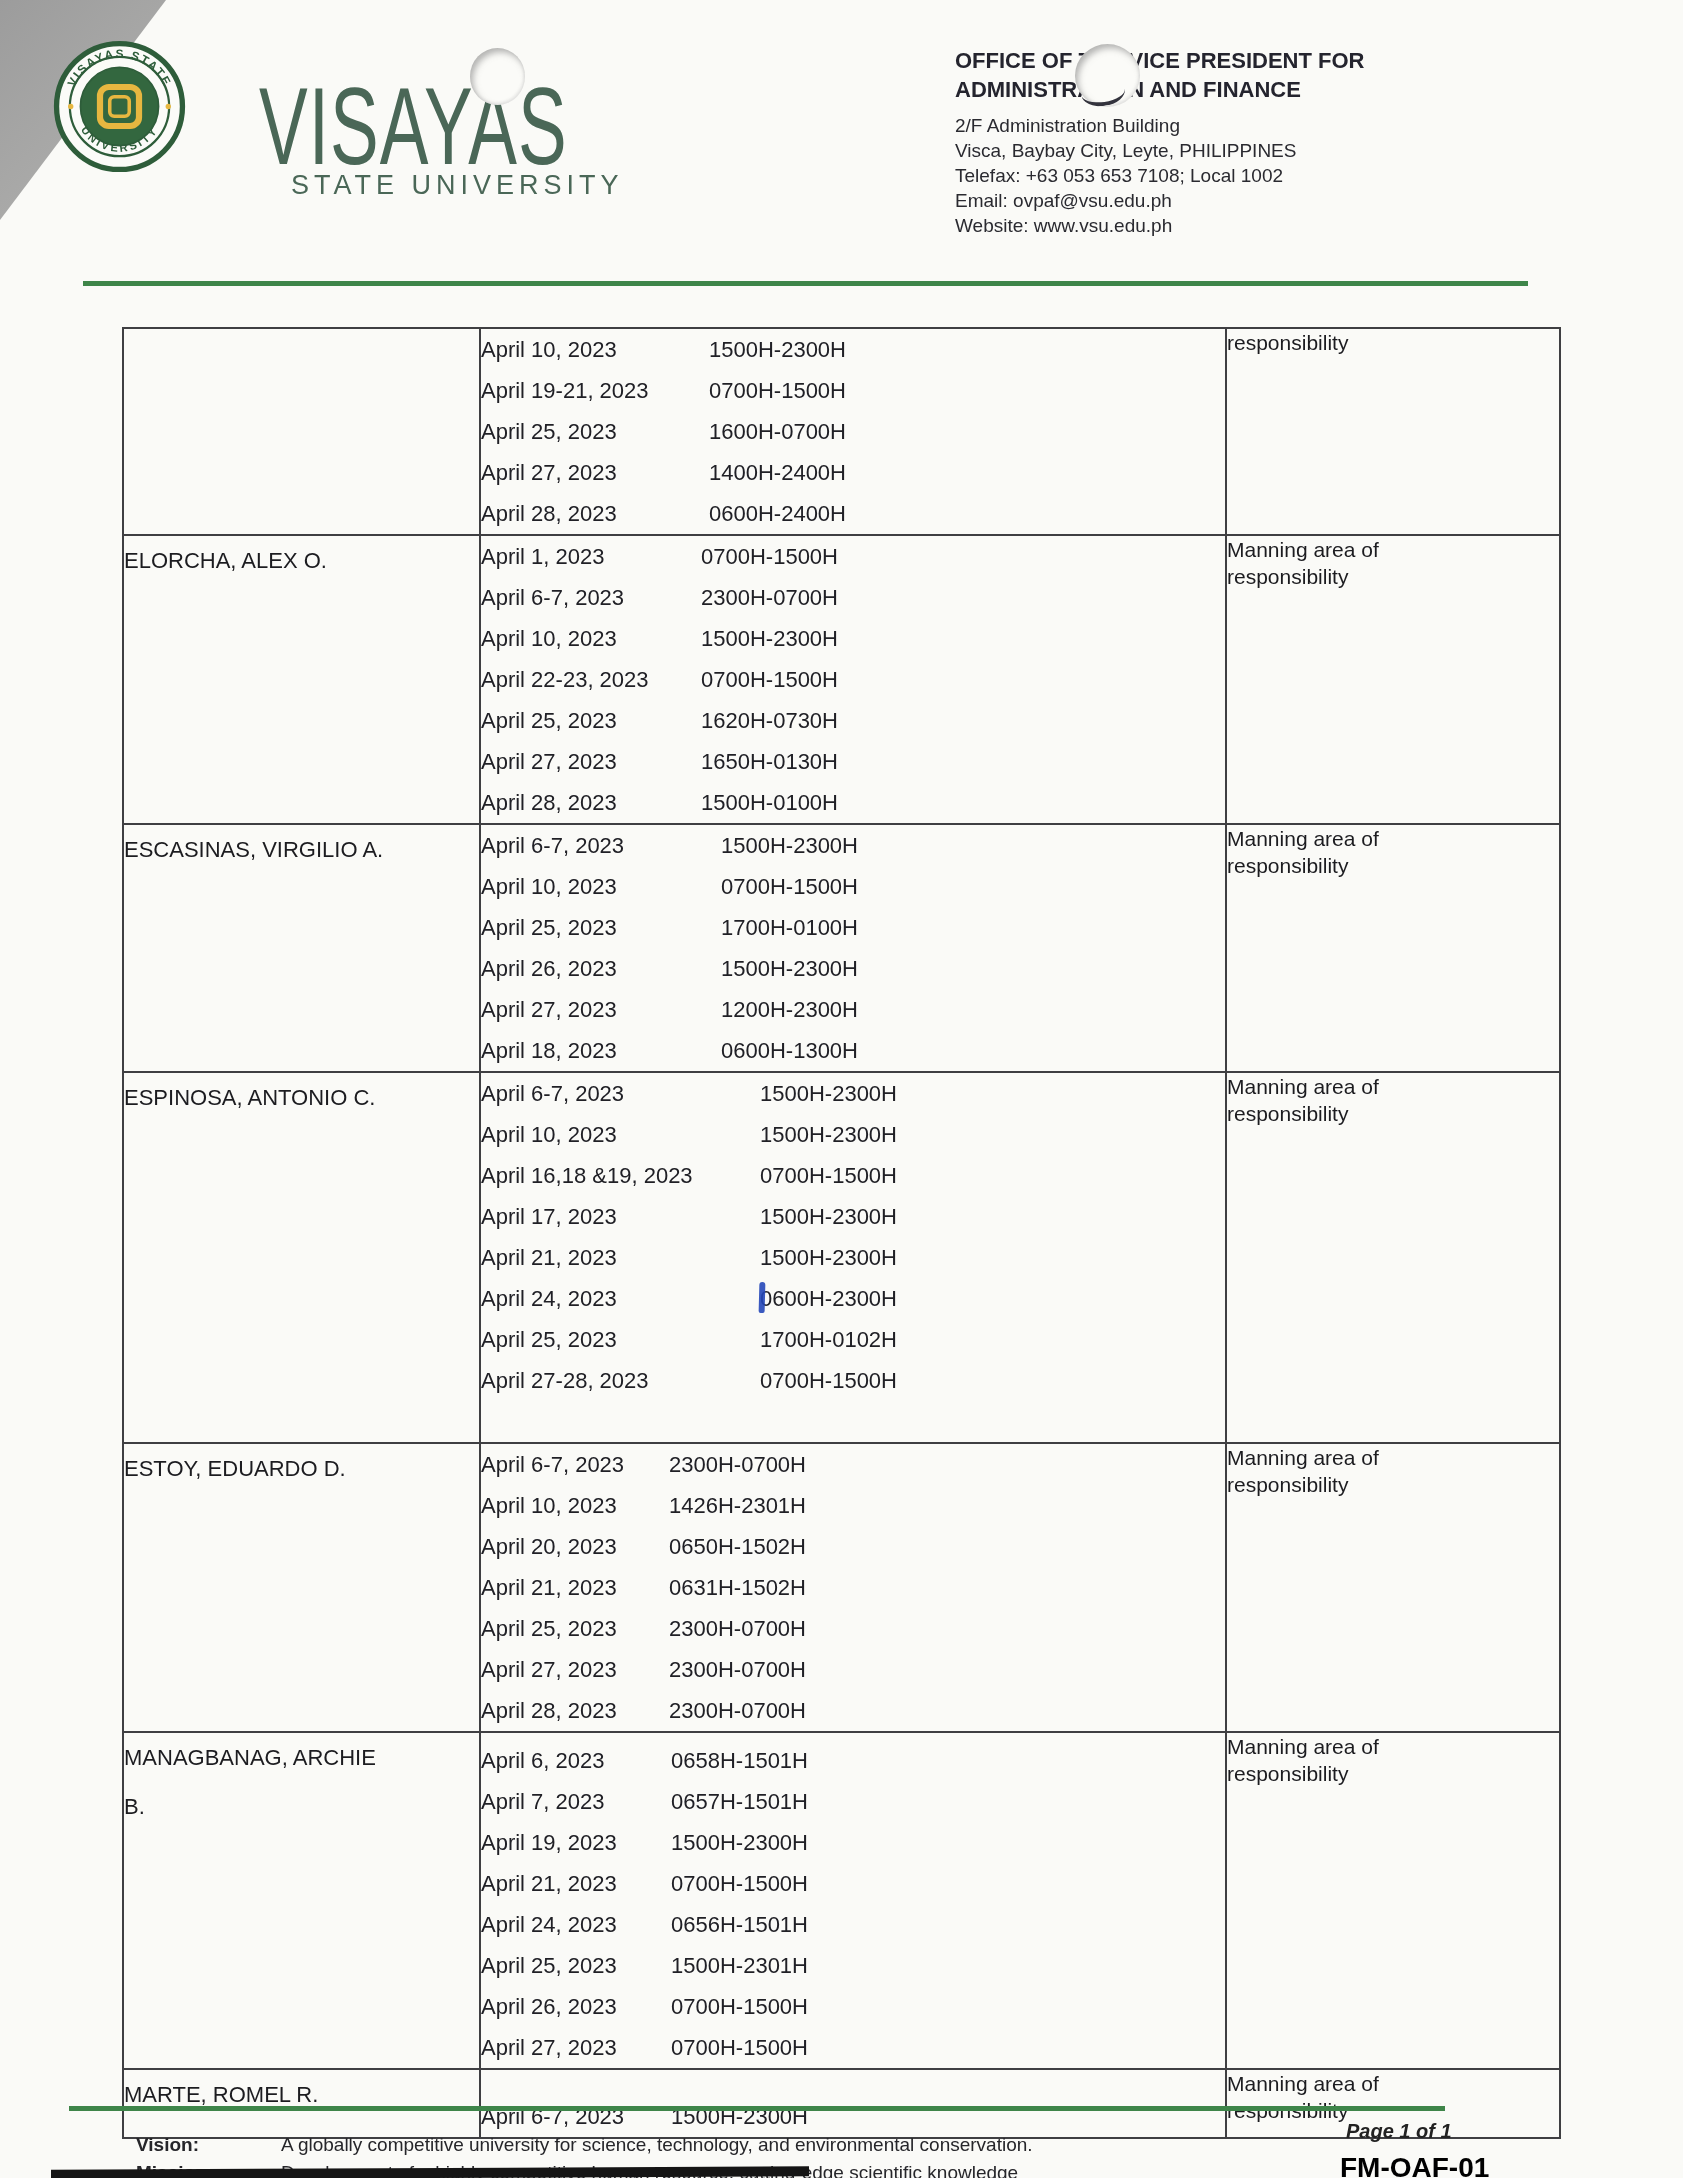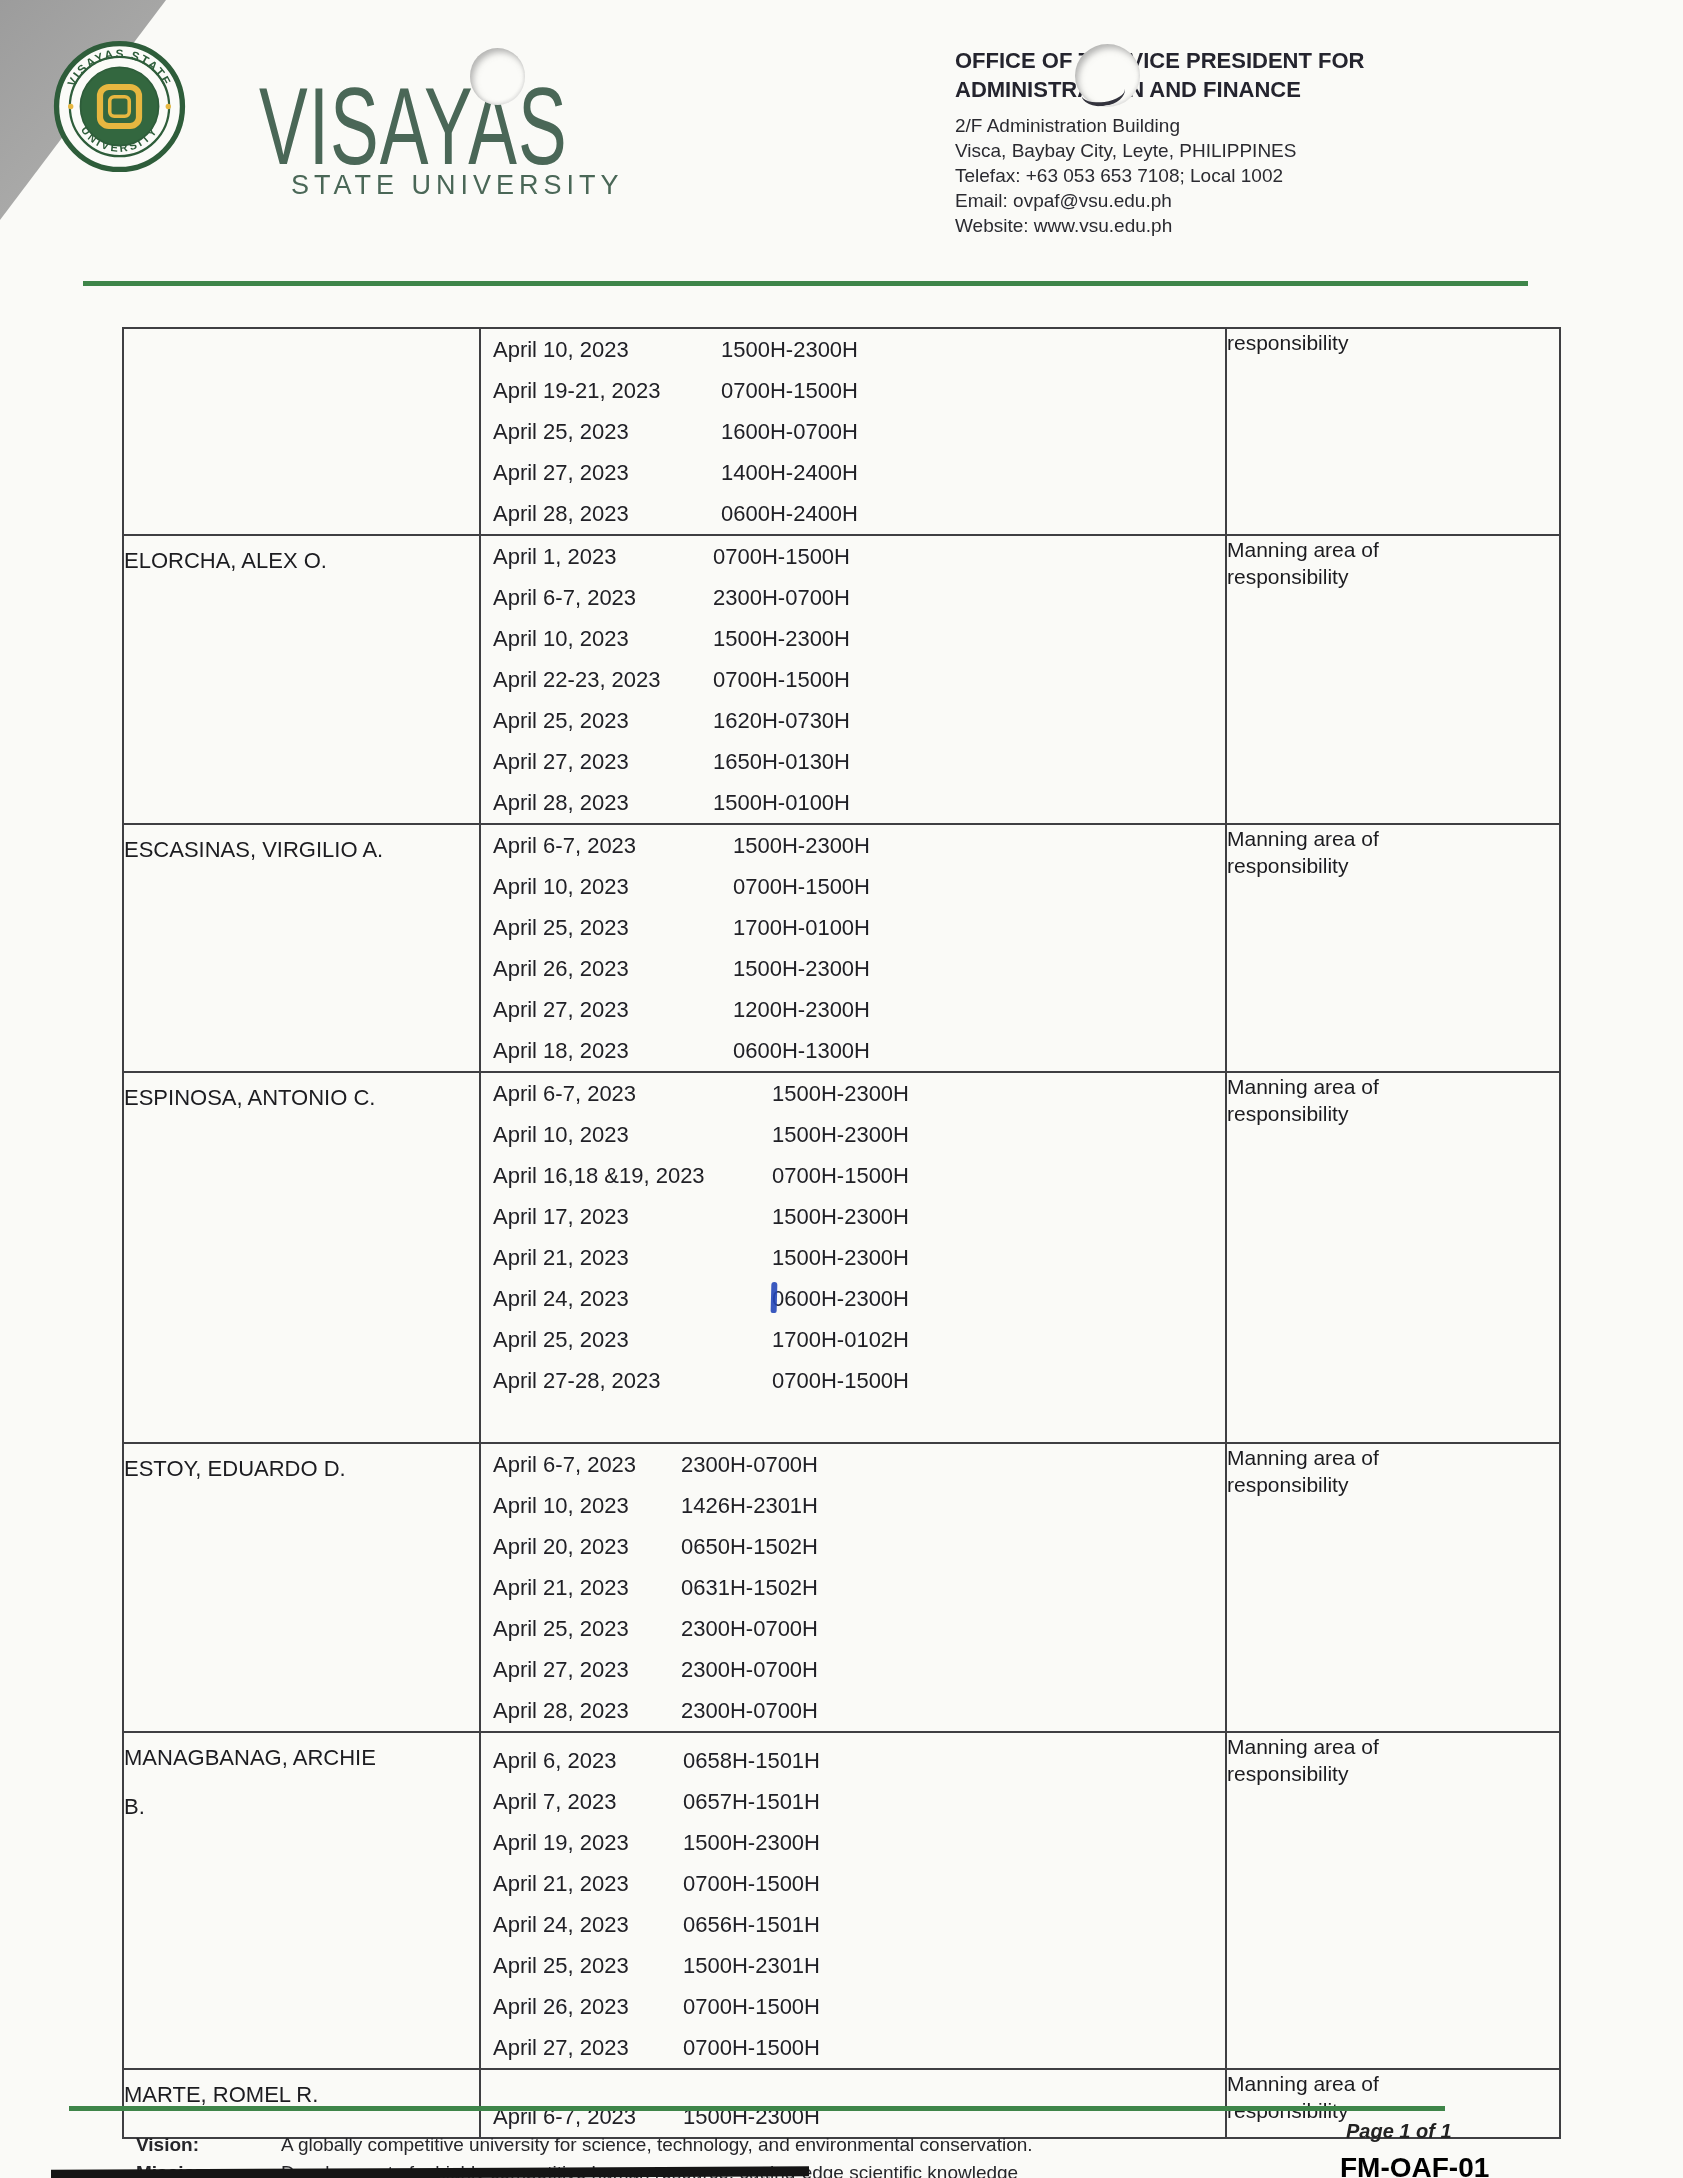--- a/index.html
+++ b/index.html
@@ -27,21 +27,21 @@
   .schedule-table{position:absolute;left:122px;top:327px;width:1438px;
         border-collapse:collapse;table-layout:fixed;}
   .schedule-table td{border:2px solid #3f3f42;vertical-align:top;padding:0;}
   tr.sec-0{height:206px;} tr.sec-1{height:288px;} tr.sec-2{height:247px;}
   tr.sec-3{height:371px;} tr.sec-4{height:285px;} tr.sec-5{height:242px;} tr.sec-6{height:65px;}
 
   .name-cell{padding:6px 8px 0 10px;font-size:22px;color:#1c1c20;}
   .name-line{line-height:49px;white-space:nowrap;}
   .sched-cell{padding:2px 0 0 12px;font-size:22px;color:#202026;}
   .sched-line{display:flex;height:41px;align-items:center;}
-  .sched-date{flex:0 0 auto;margin-left:12px;}
+  .sched-date{flex:0 0 auto;}
   .sched-time{position:relative;}
   .sec-0 .sched-date{width:228px;} .sec-1 .sched-date{width:220px;}
   .sec-2 .sched-date{width:240px;} .sec-3 .sched-date{width:279px;}
   .sec-4 .sched-date{width:188px;} .sec-5 .sched-date{width:190px;} .sec-6 .sched-date{width:190px;}
   .sec-5 .sched-cell{padding-top:7px;}
   .sec-6 .sched-cell{padding-top:26px;}
   .remark-cell{padding:4px 10px 4px 14px;font-size:21px;color:#1c1c20;vertical-align:middle;}
   tr.sec-0 .remark-cell, tr.sec-6 .remark-cell{vertical-align:top;}
   .remark-text{width:188px;line-height:27px;}
 

